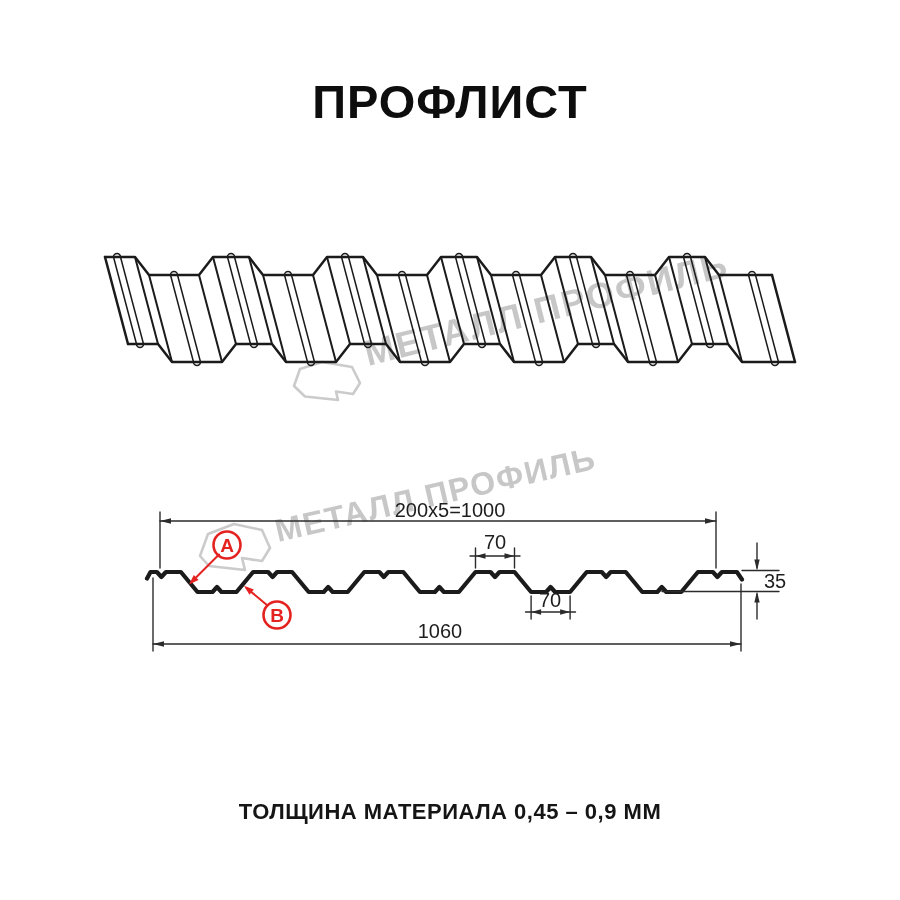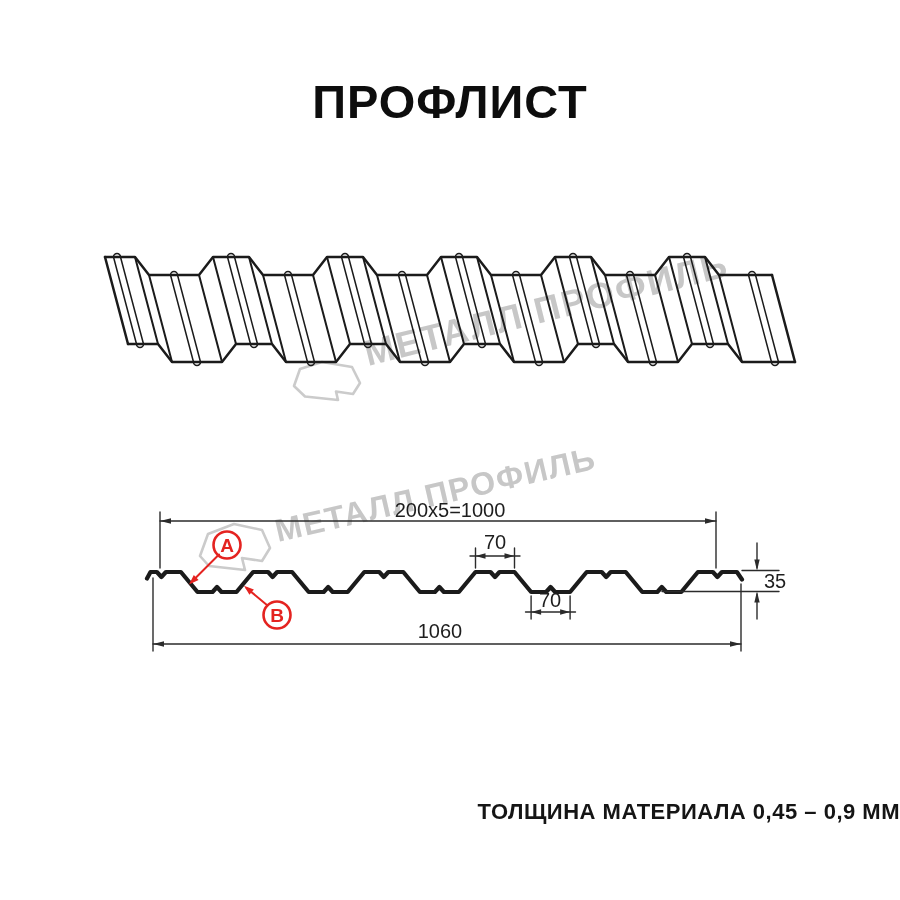--- a/index.html
+++ b/index.html
@@ -3,21 +3,21 @@
 <meta charset="utf-8">
 <style>
   html,body{margin:0;padding:0;}
   body{width:900px;height:900px;position:relative;background:#ffffff;overflow:hidden;
        font-family:"Liberation Sans", sans-serif;}
   .stage{position:absolute;left:0;top:0;width:900px;height:752px;}
   .title{position:absolute;left:0;right:0;top:74px;text-align:center;
          font-size:47px;font-weight:800;letter-spacing:1px;color:#0d0d0d;}
   .subtitle{position:absolute;left:0;right:0;top:130px;text-align:center;
          font-size:25px;font-weight:700;letter-spacing:1px;color:#111;}
-  .footer{position:absolute;left:0;right:0;top:799px;text-align:right;
+  .footer{position:absolute;left:0;right:0;top:799px;text-align:center;
          font-size:22px;font-weight:700;letter-spacing:0.5px;color:#151515;}
   svg{position:absolute;left:0;top:0;}
   svg text.dim{font-family:"Liberation Sans",sans-serif;font-size:20px;fill:#1e1e1e;}
   svg text.wm{font-family:"Liberation Sans",sans-serif;font-weight:bold;}
   svg text.callout{font-family:"Liberation Sans",sans-serif;font-size:19px;font-weight:bold;}
 </style>
 </head>
 <body>
 
 <div class="stage">

